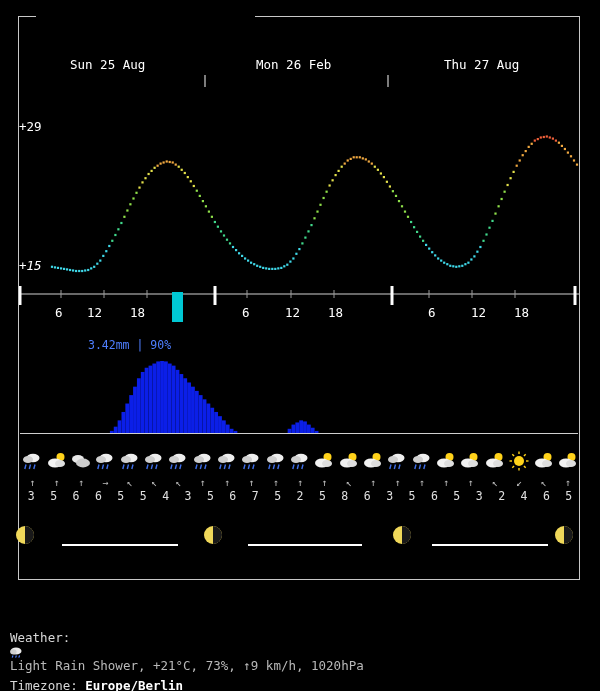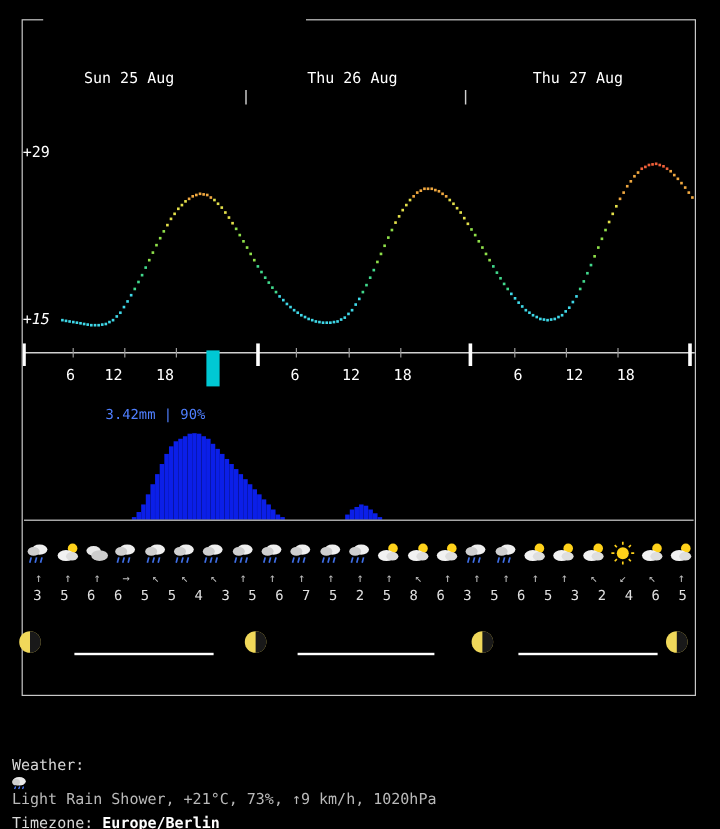--- a/index.html
+++ b/index.html
@@ -168,21 +168,21 @@
 <div id="app">
 
   <div class="frame"></div>
   <div class="frame-gap" id="frame-gap" style="width: 219px;"></div>
 
   <div class="titlebar">
     <span class="tl-text">weather report for: münchen</span>
   </div>
 
   <div class="daylabel" id="day0" style="left: 70px; top: 57px;">Sun 25 Aug</div>
-  <div class="daylabel" id="day1" style="left: 256px; top: 57px;">Thu 26 Aug</div>
+  <div class="daylabel" id="day1" style="left: 256px; top: 57px;">Mon 26 Feb</div>
   <div class="daylabel" id="day2" style="left: 444px; top: 57px;">Thu 27 Aug</div>
 
   <div class="templabel" id="tmax" style="left:19px; top:119px;text-align:right;">+29</div>
   <div class="templabel" id="tmin" style="left:19px; top:258px;font-style:italic;">+15</div>
 
   <svg class="abs" id="tempsvg" style="left:19px; top:95px;" width="560" height="190">
       <rect x="31.9" y="170.7" width="2.2" height="2.2" fill="#3fd8e8"></rect>
       <rect x="34.9" y="171.3" width="2.2" height="2.2" fill="#3fd8e8"></rect>
       <rect x="37.9" y="171.8" width="2.2" height="2.2" fill="#3fd8e8"></rect>
       <rect x="41.0" y="172.3" width="2.2" height="2.2" fill="#3fd8e8"></rect>

